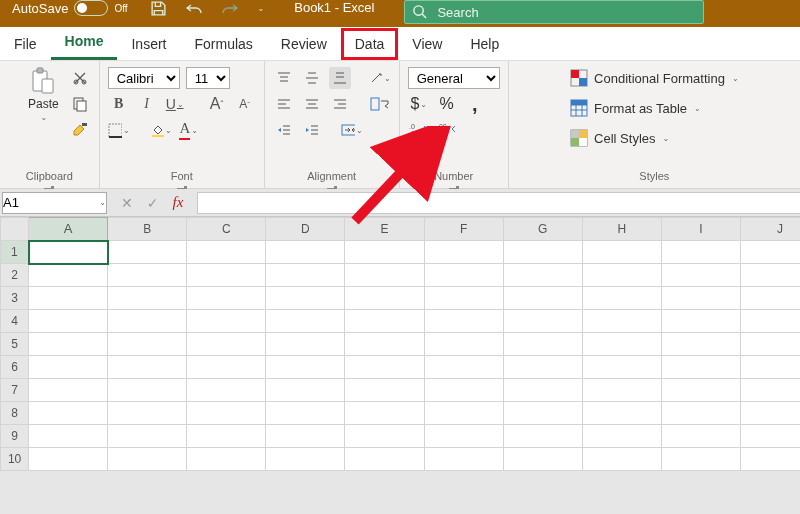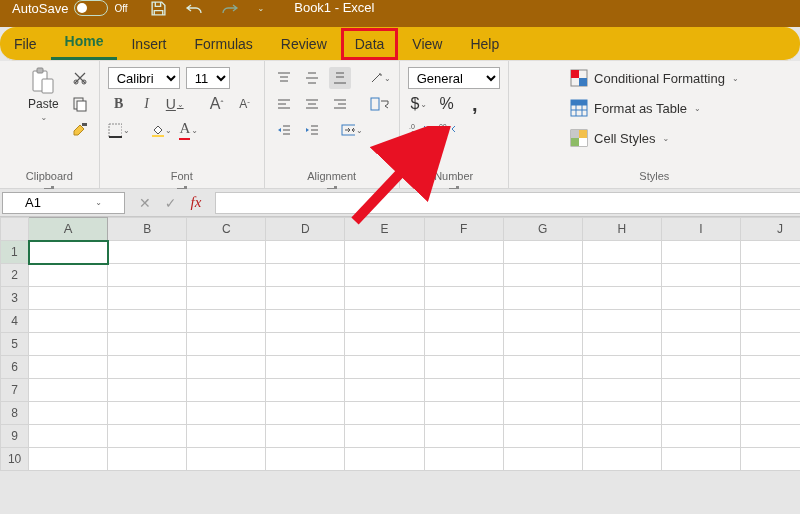--- a/index.html
+++ b/index.html
@@ -11,21 +11,21 @@
   .toggle { width: 34px; height: 16px; border: 1px solid #c2ddc8; border-radius: 9px; position: relative; }
   .toggle::after { content:""; width:10px; height:10px; border-radius:50%; background:#fff; position:absolute; top:2px; left:2px; }
   .qat { display:flex; gap:18px; padding:0 10px; align-items:center; color:#d9ece0; font-size:16px; }
   .title { flex:0 0 auto; margin-left: 20px; margin-right: 30px; }
   .searchwrap { position:relative; width:300px; height:24px; }
   .searchbox { width:100%; height:100%; background:#439e6e; border:1px solid #7fc8a0; color:#fff; padding-left:32px; font-size:13px; border-radius:2px; }
   .searchbox::placeholder { color:#eaf5ee; }
   .searchicon { position:absolute; left:8px; top:4px; color:#eaf5ee; }
 
   
-  .tabsrow { background:#eab308; height:34px; display:flex; align-items:flex-end; border-bottom:1px solid #e1dfdd;border-radius:16px; }
+  .tabsrow { background:#ffffff; height:34px; display:flex; align-items:flex-end; border-bottom:1px solid #e1dfdd; }
   .tab { padding: 8px 14px; font-size:14px; color:#323130; cursor:pointer; }
   .tab.active { border-bottom:3px solid #217346; color:#217346; font-weight:600; }
   .tab.highlight { outline:3px solid #e81123; outline-offset:-3px; }
 
   
   .ribbon { background:#f3f2f1; height:128px; display:flex; position:relative; border-bottom:1px solid #d6d6d6; }
   .group { display:flex; flex-direction:column; align-items:center; padding:6px 8px 2px 8px; position:relative; }
   .group:not(:first-child) { border-left:1px solid #d6d6d6; }
   .group-body { flex:1; display:flex; align-items:flex-start; gap:6px; }
   .group-label { font-size:11px; color:#666; height:16px; display:flex; align-items:center; gap:6px;flex-direction:column; }
@@ -43,21 +43,21 @@
   .b { font-weight:700; font-family:"Times New Roman"; }
   .i { font-style:italic; font-family:"Times New Roman"; }
   .u { text-decoration:underline; font-family:"Times New Roman"; }
   .chev { font-size:8px; color:#666; margin-left:1px;}
   .redbar::after { content:""; display:block; height:2px; background:#e81123; margin-top:1px;}
 
   .stylebtn { display:flex; align-items:center; gap:6px; font-size:13px; color:#323130; padding:2px 4px; white-space:nowrap; }
 
   
   .fxrow { background:#e6e6e6; height:28px; display:flex; align-items:center; border-bottom:1px solid #c8c8c8; }
-  .namebox { width:123px; height:22px; background:#fff; border:1px solid #ababab; margin-left:2px; padding:0 22px; font-size:13px; display:flex; align-items:center; justify-content:space-between;}
+  .namebox { width:105px; height:22px; background:#fff; border:1px solid #ababab; margin-left:2px; padding:0 0; font-size:13px; display:flex; align-items:center; justify-content:space-between;}
   .fxbtns { display:flex; gap:14px; padding:0 14px; color:#9a9a9a; font-size:14px; align-items:center;}
   .fxicon { font-style:italic; font-family:"Times New Roman"; color:#b91c1c; font-size:15px;}
   .fxinput { flex:1; height:22px; background:#fff; border:1px solid #c8c8c8; border-right:none; }
 
   
   .gridwrap { background:#fff; }
   table { border-collapse:collapse; width:820px; table-layout:fixed; }
   th, td { border:1px solid #d4d4d4; height:23px; font-size:12px; text-align:center; color:#555; font-weight:400; }
   th { background:#e6e6e6; }
   th.sel { background:#d3e0d6; border-bottom:2px solid #217346;}
@@ -93,20 +93,29 @@
         </svg>
       </span>
     <span>
         <svg width="18" height="14" viewBox="0 0 18 14">
           <path fill="none" stroke="#87a993" stroke-width="1.3" d="M12 3l4 3-4 3 M16 6H7a5 5 0 0 0-5 5"></path>
         </svg>
       </span>
     <span class="chev" style="color:#d9ece0;">⌄</span>
   </div>
   <div class="title">Book1  -  Excel</div>
+  <div class="searchwrap">
+    <span class="searchicon">
+        <svg width="15" height="15" viewBox="0 0 16 16">
+          <circle cx="7" cy="7" r="5" fill="none" stroke="#eaf5ee" stroke-width="1.5"></circle>
+          <line x1="11" y1="11" x2="15" y2="15" stroke="#eaf5ee" stroke-width="1.5"></line>
+        </svg>
+      </span>
+    <input class="searchbox" placeholder="Search" style="">
+  </div>
 </div>
 
 <div class="tabsrow">
   <div class="tab">File</div>
   <div class="tab active">Home</div>
   <div class="tab">Insert</div>
   <div class="tab">Formulas</div>
   <div class="tab">Review</div>
   <div class="tab highlight">Data</div>
   <div class="tab">View</div>

